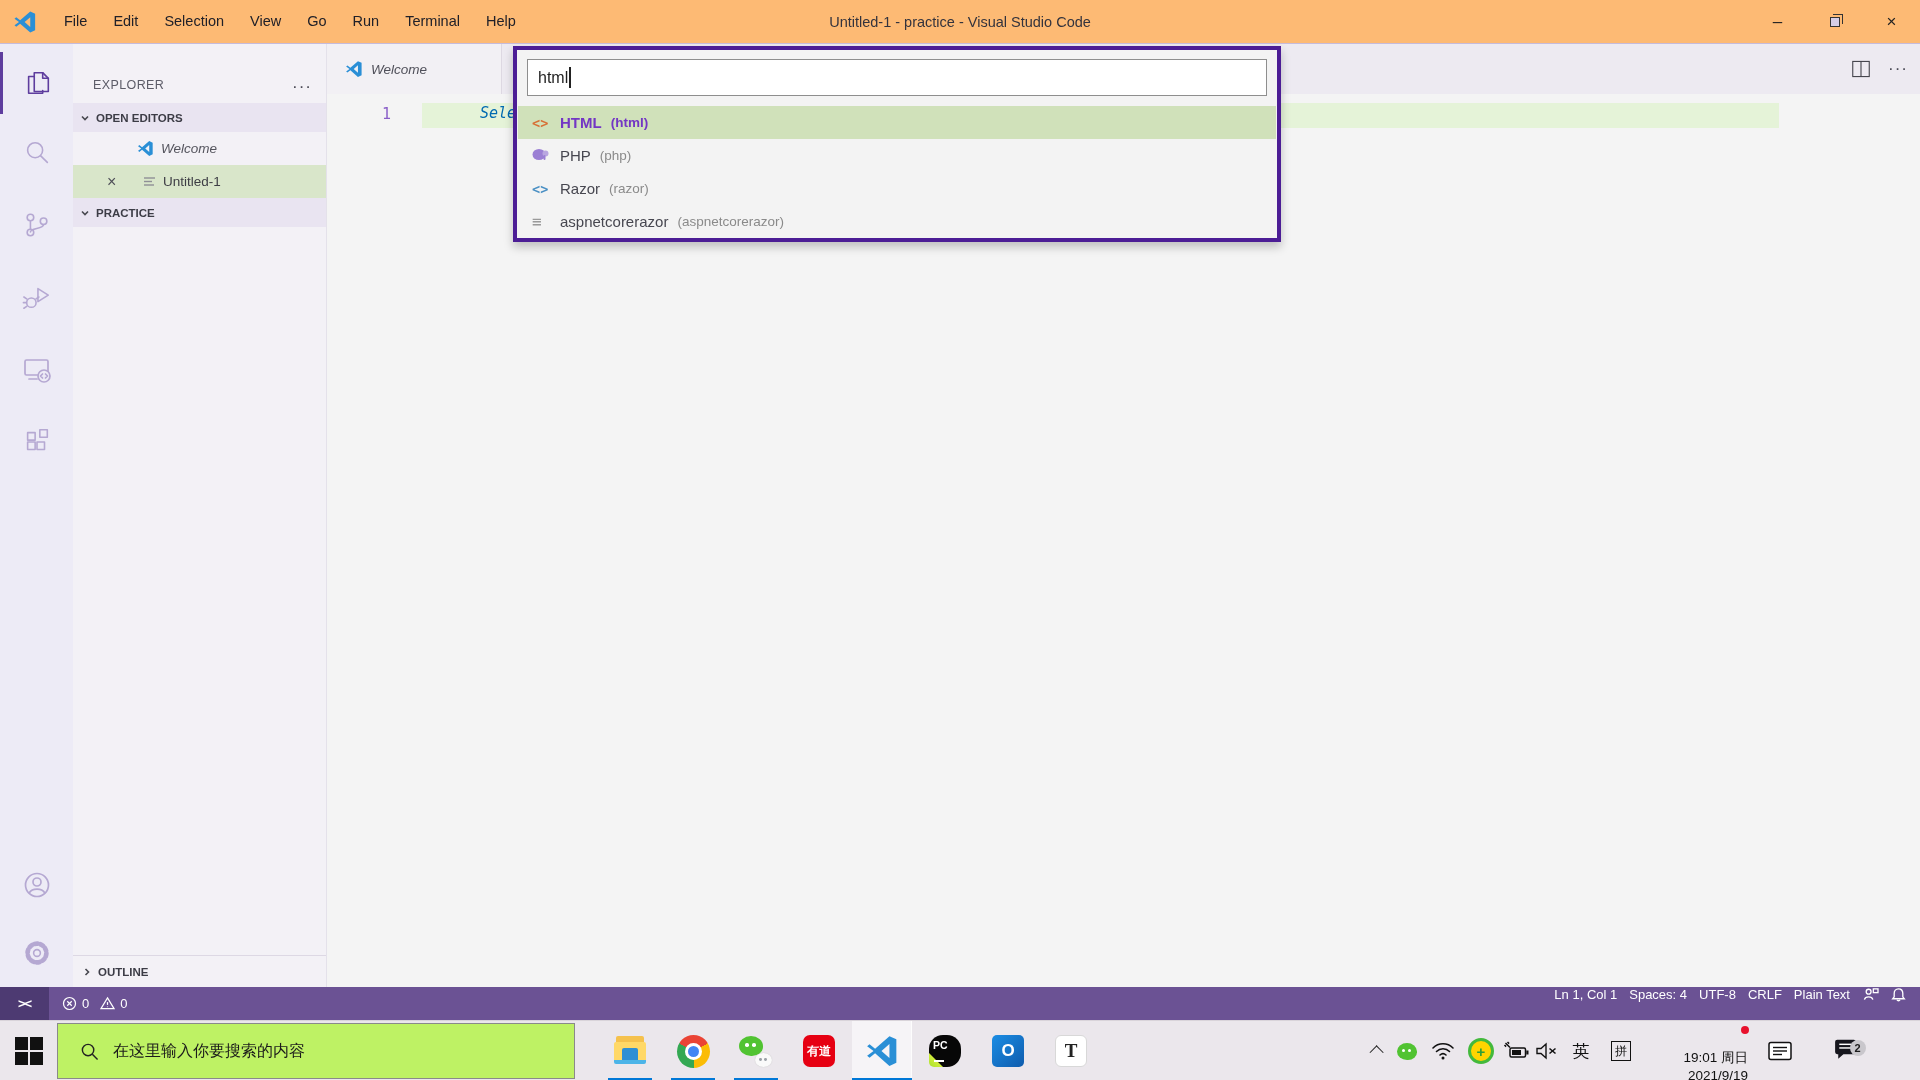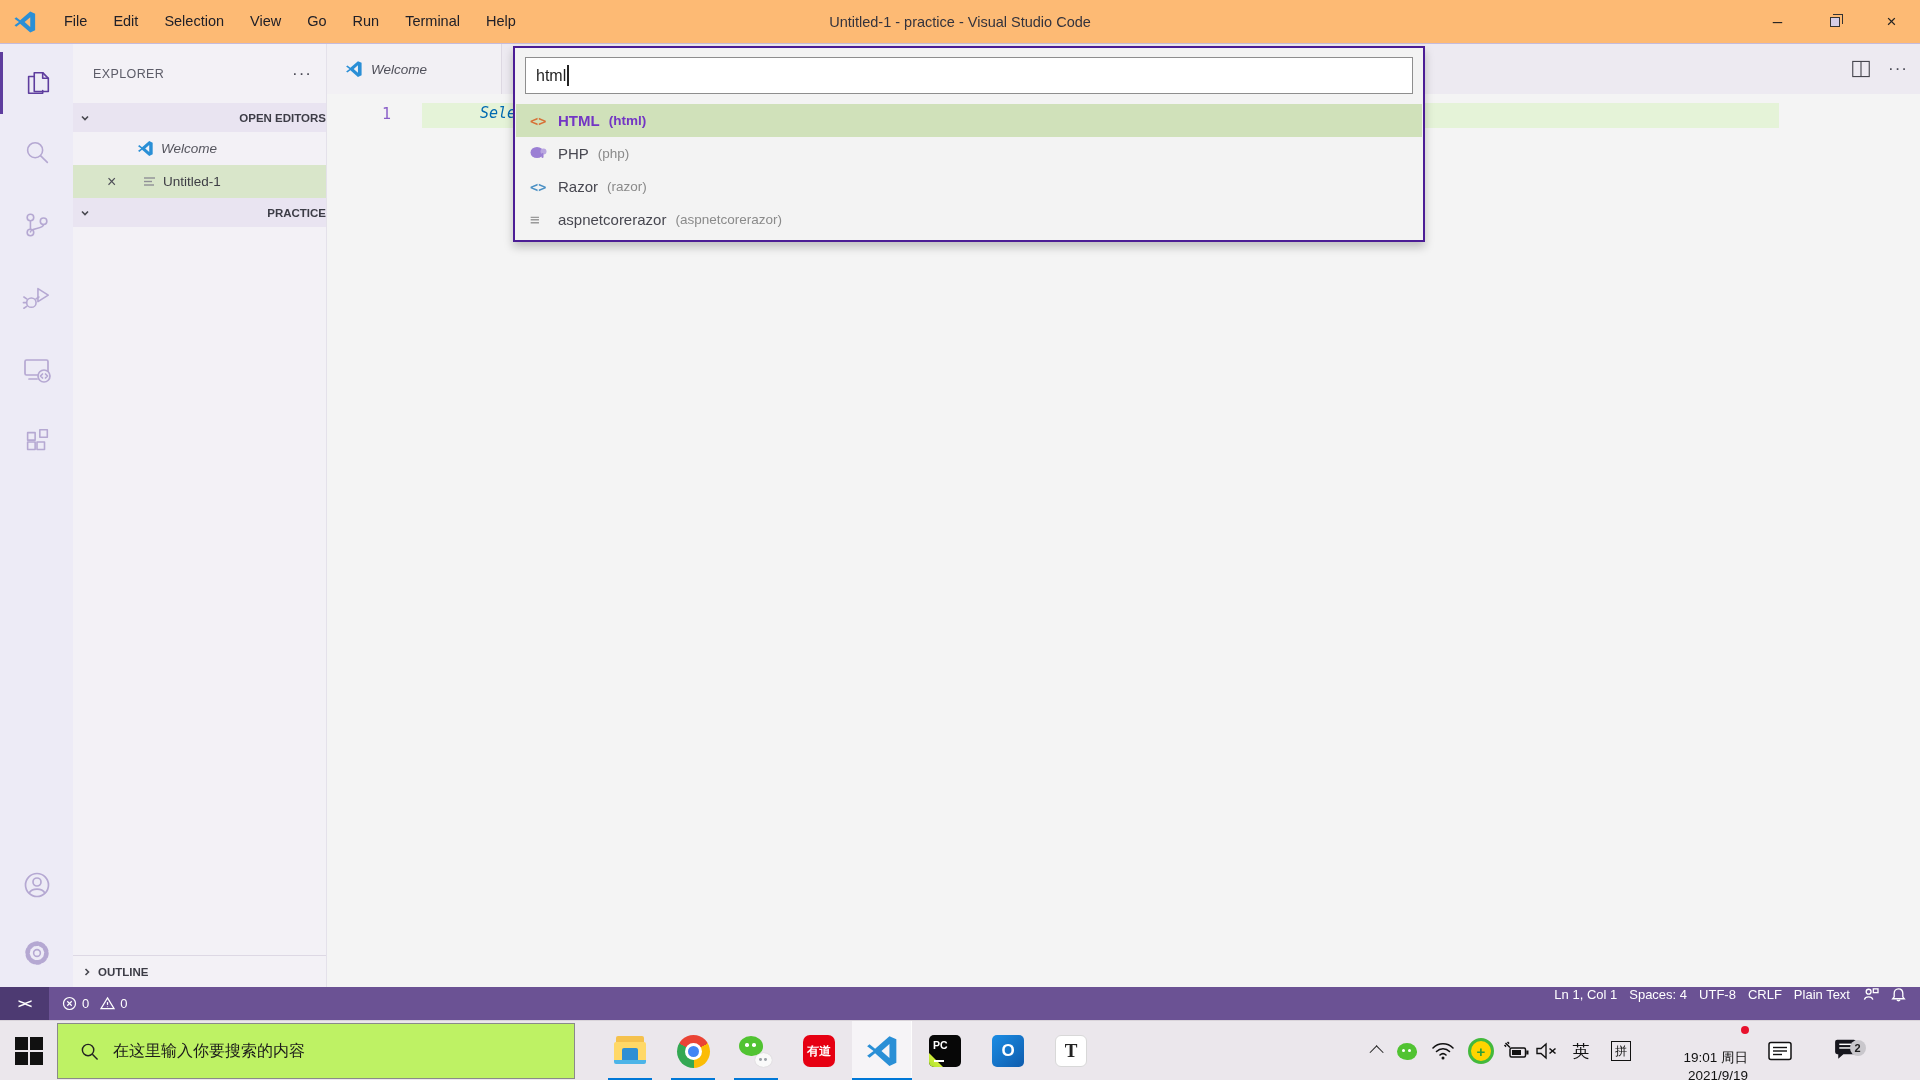--- a/index.html
+++ b/index.html
@@ -27,26 +27,26 @@
   .activitybar { position:absolute; top:44px; left:0; width:73px; height:943px;
     background:#edebf6; z-index:10; }
   .act-item { position:absolute; left:0; width:73px; height:62px;
     display:flex; align-items:center; justify-content:center; color:#b5a8d2; }
   .act-item svg { stroke:currentColor; fill:none; stroke-width:1.7; stroke-linecap:round; stroke-linejoin:round; }
   .act-item.active { color:#5e3d9e; border-left:3px solid #5e3d9e; }
 
   
   .sidebar { position:absolute; top:44px; left:73px; width:254px; height:943px;
     background:#f3f1f6; border-right:1px solid #e4e1ea; z-index:10; }
-  .sb-header { height:48px; display:flex; align-items:center; padding:12px 14px 0 20px;
+  .sb-header { height:48px; display:flex; align-items:flex-end; padding:12px 14px 0 20px;
     font-size:12.5px; letter-spacing:.4px; color:#5c5c68; }
   .sb-header .spacer { flex:1; }
   .more-dots { font-size:17px; letter-spacing:1px; color:#4a4a55; line-height:10px; }
   .sb-section { height:29px; background:#e9e4f1; display:flex; align-items:center;
-    padding-left:6px; font-size:11.5px; font-weight:700; color:#3c3c46;justify-content:space-between; }
+    padding-left:6px; font-size:11.5px; font-weight:700; color:#3c3c46; }
   .sb-section svg, .sb-outline svg { stroke:#48484f; fill:none; stroke-width:1.6; margin-right:5px; }
   .sb-row { height:33px; display:flex; align-items:center; font-size:13.5px; color:#55555e; position:relative; }
   .sb-row .vsc-mini { width:17px; height:17px; margin:0 7px 0 64px; }
   .sb-row.selected { background:#d9e6ca; color:#3d3d44; }
   .row-close { position:absolute; left:34px; font-size:16px; color:#4e4e57; line-height:1; }
   .file-lines { margin:0 7px 0 70px; }
   .italic { font-style:italic; }
   .sb-outline { position:absolute; left:0; right:0; bottom:0; height:32px;
     border-top:1px solid #ddd8e4; display:flex; align-items:center; padding-left:8px;
     font-size:11.5px; font-weight:700; color:#3c3c46; background:#f3f1f6; }
@@ -60,22 +60,22 @@
   .editor-actions { position:absolute; right:12px; top:0; height:50px; display:flex; align-items:center; gap:16px; color:#44444c; }
   .editor-actions svg { stroke:currentColor; fill:none; stroke-width:1.6; }
   .editor-content { position:relative; height:893px; }
   .line-highlight { position:absolute; left:95px; top:9px; width:1357px; height:25px; background:#e5f3d8; }
   .line-number { position:absolute; left:40px; top:11px; width:24px; text-align:right;
     font-family:"DejaVu Sans Mono", monospace; font-size:15px; color:#8a5fc8; }
   .hint-text { position:absolute; left:105px; top:10px;
     font-family:"DejaVu Sans Mono", monospace; font-style:italic; font-size:15px; color:#006ab1;margin-left:48px; }
 
   
-  .quickpick { position:absolute; left:513px; top:46px; width:912px; height:196px;
-    background:#f3f3f3; border:2px solid #4c1d95; box-shadow:0 5px 9px rgba(0,0,0,.22); z-index:30; }
+  .quickpick { position:absolute; left:513px; top:46px; width:768px; height:196px;
+    background:#f3f3f3; border:4px solid #4c1d95; box-shadow:0 5px 9px rgba(0,0,0,.22); z-index:30; }
   .qp-input { position:absolute; left:10px; right:10px; top:9px; height:37px;
     background:#ffffff; border:1px solid #8e8e8e; display:flex; align-items:center;
     padding-left:10px; font-size:16px; color:#1f1f1f; }
   .caret { display:inline-block; width:1.5px; height:21px; background:#222; margin-left:1px; }
   .qp-list { position:absolute; left:1px; right:1px; top:56px; }
   .qp-row { height:33px; display:flex; align-items:center; padding-left:14px; }
   .qp-row.selected { background:#d0e1ba; }
   .qp-icon { width:28px; font-family:"DejaVu Sans Mono", monospace; font-size:13.5px; font-weight:700; }
   .code-orange { color:#d77036; }
   .code-blue { color:#4a90c4; }
@@ -124,21 +124,21 @@
   .wc-big { position:absolute; left:0; top:1px; width:24px; height:20px; background:#51c332; border-radius:50% 50% 46% 50%; }
   .wc-big i, .wc-small i { position:absolute; width:3.5px; height:3.5px; border-radius:50%; background:#fff; }
   .wc-big i:first-child { left:6px; top:7px; } .wc-big i:last-child { left:13px; top:7px; }
   .wc-small { position:absolute; right:1px; bottom:0; width:17px; height:14px; background:#fafafa; border-radius:50%; box-shadow:0 0 1px #bbb; }
   .wc-small i { background:#9aa0a6; width:2.8px; height:2.8px; }
   .wc-small i:first-child { left:4px; top:5px; } .wc-small i:last-child { left:9px; top:5px; }
 
   .youdao-icon { width:32px; height:32px; border-radius:7px; background:#e60012;
     display:flex; align-items:center; justify-content:center; color:#fff; font-size:12px; font-weight:700; }
   .vsc-task { width:34px; height:34px; }
-  .pycharm-icon { width:32px; height:32px; border-radius:5px; background:#070707; position:relative;
+  .pycharm-icon { width:32px; height:32px; border-radius:14px; background:#070707; position:relative;
     color:#fff; font-size:10.5px; font-weight:700; padding:4px 0 0 4px; }
   .pycharm-icon::before { content:""; position:absolute; left:0; bottom:0; width:14px; height:14px;
     background:linear-gradient(45deg, #a7e22e, #fcf84a); clip-path:polygon(0 100%, 0 0, 100% 100%); border-radius:0 0 0 5px; }
   .pycharm-icon::after { content:""; position:absolute; left:5px; bottom:5px; width:10px; height:2.5px; background:#fff; }
   .outlook-icon { width:32px; height:32px; border-radius:5px; background:linear-gradient(135deg,#1b8de4,#0f5cad);
     display:flex; align-items:center; justify-content:center; color:#fff; font-size:17px; font-weight:700; }
   .typora-icon { width:32px; height:32px; border-radius:6px; background:#fff; border:1px solid #d8d8d8;
     display:flex; align-items:center; justify-content:center; color:#222;
     font-family:"Liberation Serif", serif; font-size:19px; font-weight:700; }
 

